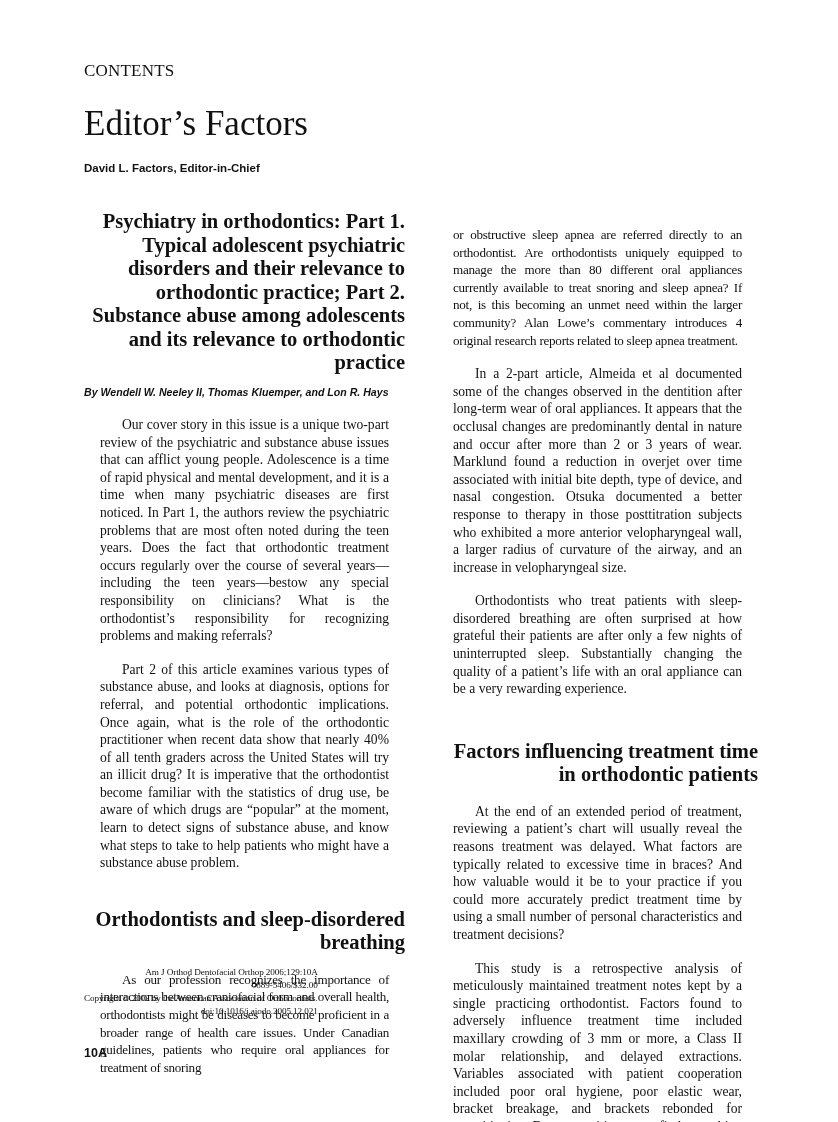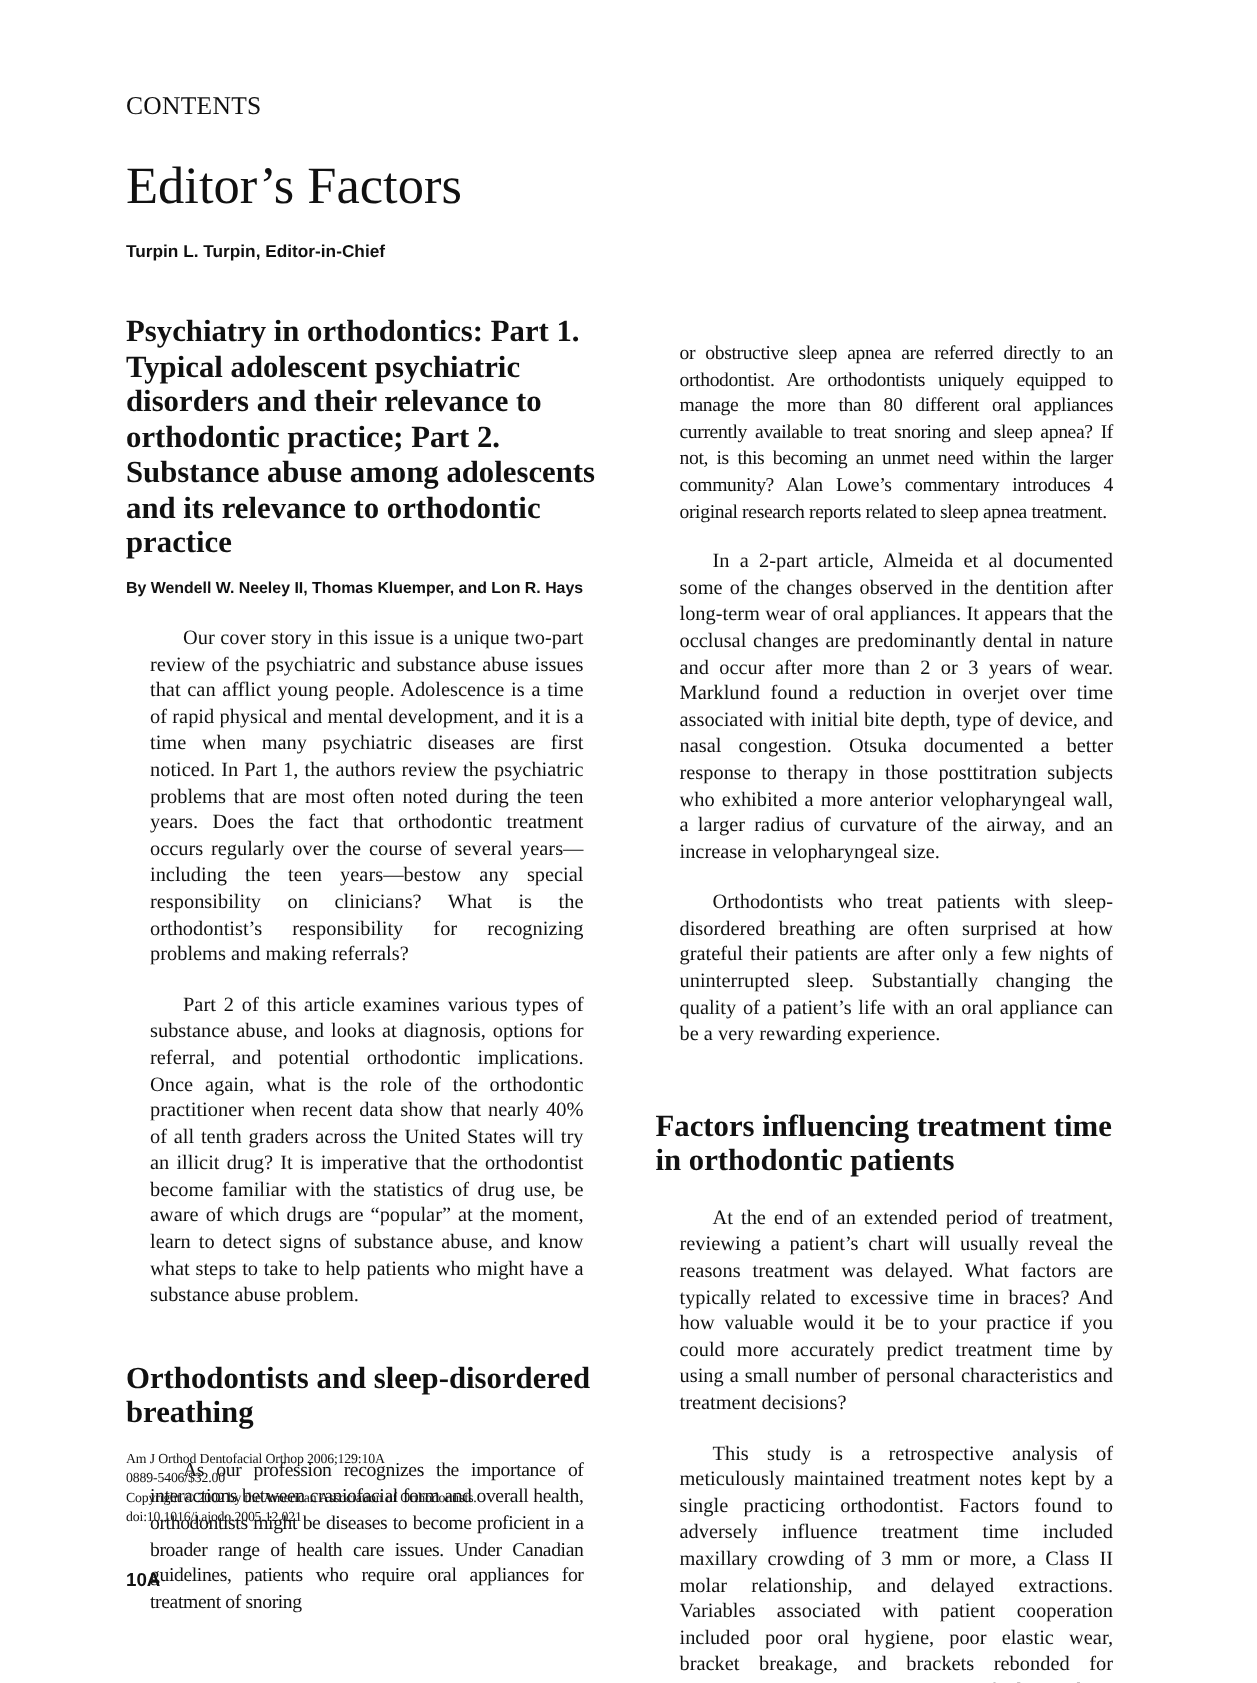--- a/index.html
+++ b/index.html
@@ -1,44 +1,44 @@
 <!DOCTYPE html>
 <html><head>
   <meta charset="utf-8">
   <style>
     html, body { margin: 0; padding: 0; background: #ffffff; }
     body { width: 838px; height: 1122px; position: relative; overflow: hidden; color: #111; }
-    .serif { font-family: "Liberation Serif", "DejaVu Serif", serif; }
+    .serif { font-family: "Liberation Serif", "DejaVu Serif", serif; text-align: right; }
     .sans { font-family: "Liberation Sans", "DejaVu Sans", sans-serif; }
 
     .section-label { position: absolute; left: 84px; top: 61px; font-size: 17px; letter-spacing: 0.2px; }
     .page-title { position: absolute; left: 84px; top: 104px; font-size: 35px; margin: 0; font-weight: normal; }
     .editor { position: absolute; left: 84px; top: 162px; font-size: 11.5px; font-weight: bold; }
 
     .col { position: absolute; width: 321px; }
     .col-left { left: 84px; top: 210px; }
     .col-right { left: 437px; top: 210px; }
 
     .art-title { font-size: 20.5px; line-height: 23.5px; margin: 0 0 9px 0; font-weight: bold; }
-    .byline { font-size: 10.6px; font-weight: bold; line-height: 16.5px; margin: 1px 0 15px 0; }
+    .byline { font-size: 10.6px; font-weight: bold; line-height: 16.5px; margin: 1px 0 15px 0; font-style: italic; }
     .para { font-size: 13.6px; line-height: 17.6px; text-align: justify; margin: 16px; text-indent: 22px; hyphens: auto; }
     .para.cont { text-indent: 0; }
     .para.tight { font-size: 13.1px; letter-spacing: -0.25px; }
 
     .gap-sec { height: 20px; }
 
     .footnote { position: absolute; left: 84px; top: 966px; font-size: 9.2px; line-height: 13px; letter-spacing: -0.1px; }
     .page-num { position: absolute; left: 84px; top: 1046px; font-size: 12.5px; font-weight: bold; text-align: right; }
   </style>
 </head>
 <body>
 
 <div class="section-label serif">CONTENTS</div>
 <h1 class="page-title serif">Editor’s Factors</h1>
-<div class="editor sans">Turpin L. Turpin, Editor-in-Chief</div>
+<div class="editor sans">David L. Factors, Editor-in-Chief</div>
 
 <div class="col col-left">
   <section>
     <h2 class="art-title serif">Psychiatry in orthodontics: Part 1. Typical adolescent psychiatric disorders and their relevance to orthodontic practice; Part 2. Substance abuse among adolescents and its relevance to orthodontic practice</h2>
     <p class="byline sans">By Wendell W. Neeley II, Thomas Kluemper, and Lon R. Hays</p>
     <p class="para serif">Our cover story in this issue is a unique two-part review of the psychiatric and substance abuse issues that can afflict young people. Adolescence is a time of rapid physical and mental development, and it is a time when many psychiatric diseases are first noticed. In Part 1, the authors review the psychiatric problems that are most often noted during the teen years. Does the fact that orthodontic treatment occurs regularly over the course of several years—including the teen years—bestow any special responsibility on clinicians? What is the orthodontist’s responsibility for recognizing problems and making referrals?</p>
     <p class="para serif">Part 2 of this article examines various types of substance abuse, and looks at diagnosis, options for referral, and potential orthodontic implications. Once again, what is the role of the orthodontic practitioner when recent data show that nearly 40% of all tenth graders across the United States will try an illicit drug? It is imperative that the orthodontist become familiar with the statistics of drug use, be aware of which drugs are “popular” at the moment, learn to detect signs of substance abuse, and know what steps to take to help patients who might have a substance abuse problem.</p>
   </section>
 
   <div class="gap-sec"></div>

